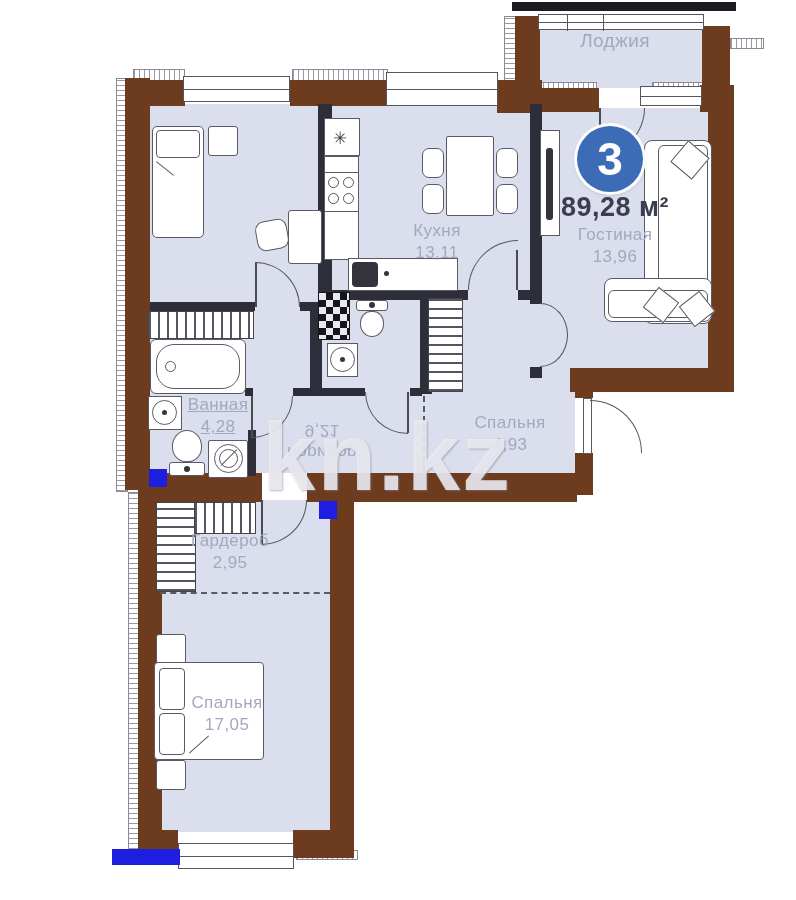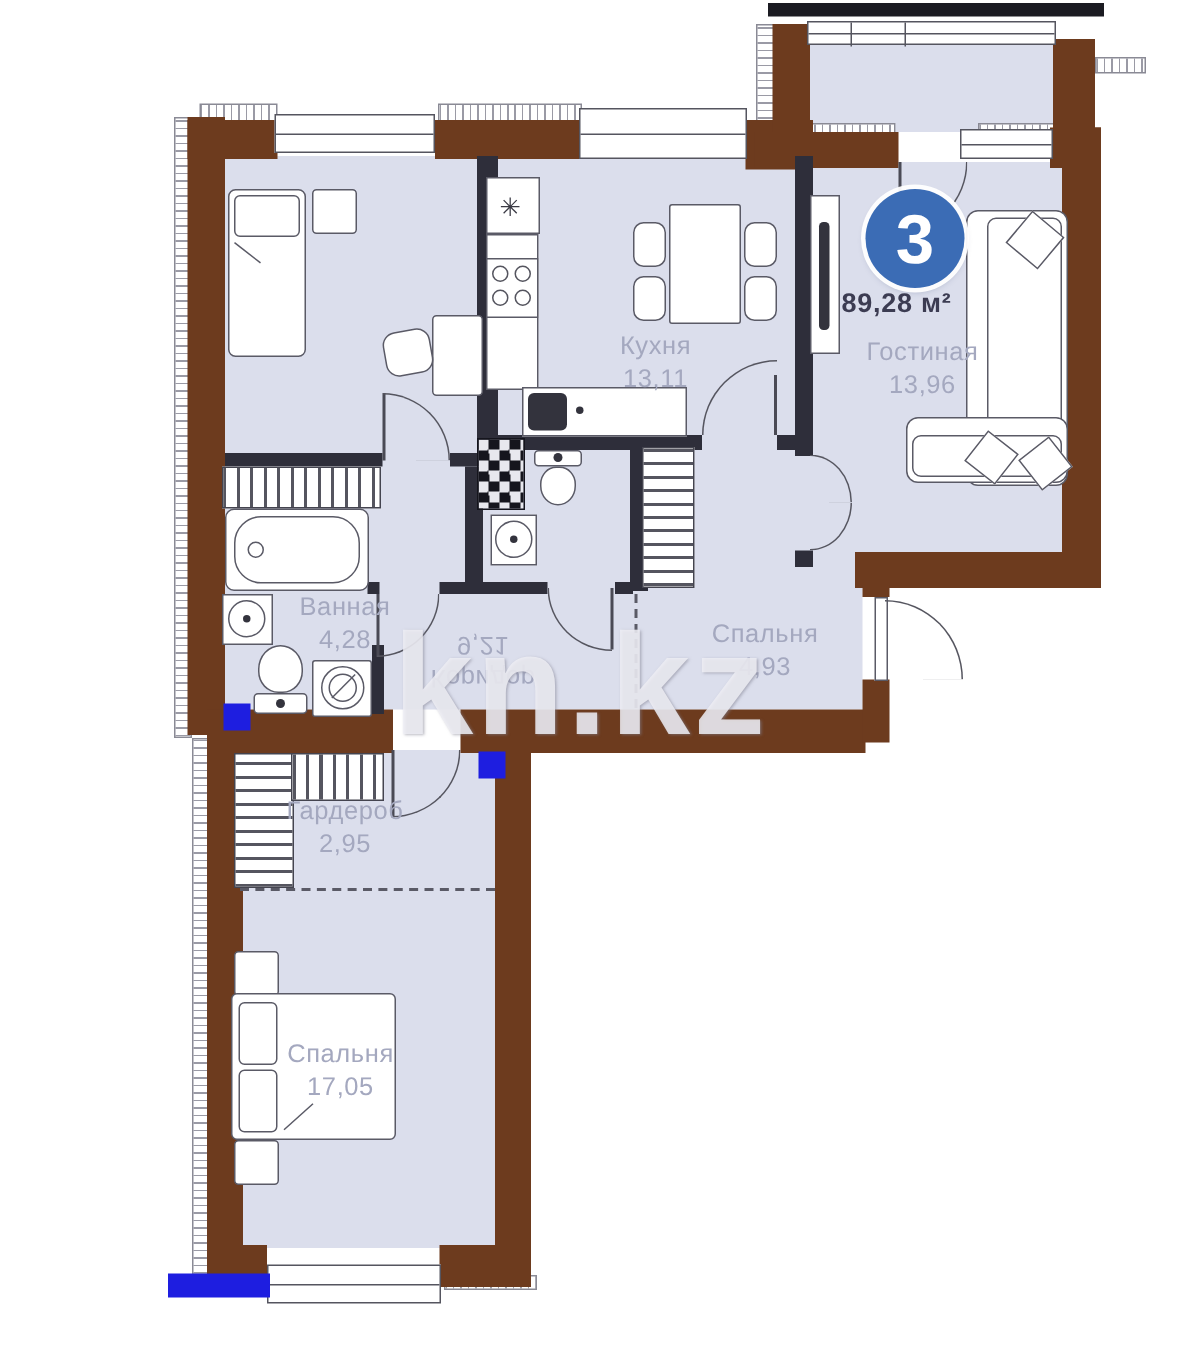--- a/index.html
+++ b/index.html
@@ -44,21 +44,21 @@
   .vent{position:absolute;z-index:4;background:repeating-conic-gradient(#15151d 0 25%,#e8e8ee 0 50%);
        background-size:14px 14px;border:1px solid #15151d;}
   .dash-v{position:absolute;border-left:2px dashed #5a5a66;z-index:4;}
   .dash-h{position:absolute;border-top:2px dashed #5a5a66;z-index:4;}
   .blue{position:absolute;background:#1e1ee0;z-index:6;}
   .circle3{position:absolute;left:577px;top:126px;width:66px;height:66px;border-radius:50%;
        background:#3b6cb5;color:#fff;font-weight:bold;font-size:46px;display:flex;
        align-items:center;justify-content:center;z-index:5;
        box-shadow:0 0 0 3px rgba(255,255,255,.95),0 2px 5px rgba(40,60,100,.35);}
   .total{position:absolute;left:561px;top:192px;z-index:5;color:#3c3c52;font-weight:bold;
-       font-size:18px;letter-spacing:.5px;}
+       font-size:27px;letter-spacing:.5px;}
   .wm{position:absolute;left:262px;top:402px;width:320px;z-index:7;font-weight:bold;
       font-size:96px;letter-spacing:2px;color:rgba(238,239,244,0.85);
       text-shadow:1px 1px 2px rgba(130,130,145,.55);user-select:none;}
   .flip{transform:scaleY(-1);}
   .drum{position:absolute;border:1.5px solid #5a5a66;border-radius:50%;background:#fff;z-index:4;box-sizing:border-box;}
   .dot{position:absolute;background:#33333d;border-radius:50%;z-index:5;}
   .burner{position:absolute;width:11px;height:11px;border:1.4px solid #55555f;border-radius:50%;background:#fff;z-index:5;box-sizing:border-box;}
   .pillow{position:absolute;background:#fff;border:1.5px solid #5a5a66;z-index:5;box-sizing:border-box;}
   .star{position:absolute;z-index:5;color:#3a3a44;font-size:17px;}
   .dk{position:absolute;background:#33333d;z-index:5;border-radius:4px;}
@@ -227,30 +227,31 @@
   <div class="shelf-v" style="left:194px;top:502px;width:60px;height:30px;"></div>
 
   <div class="f" style="left:156px;top:634px;width:30px;height:30px;"></div>
   <div class="f" style="left:154px;top:662px;width:110px;height:98px;border-radius:4px;"></div>
   <div class="pillow" style="left:159px;top:668px;width:26px;height:42px;border-radius:4px;"></div>
   <div class="pillow" style="left:159px;top:713px;width:26px;height:42px;border-radius:4px;"></div>
   <div class="abs" style="left:186px;top:744px;width:26px;height:0;border-top:1.5px solid #5a5a66;transform:rotate(-42deg);z-index:5;"></div>
   <div class="f" style="left:156px;top:760px;width:30px;height:30px;"></div>
 
   <div class="lbl" style="left:537px;top:28px;width:156px;font-size:19px;">
+    <span class="nm">Лоджия</span>
   </div>
   <div class="lbl" style="left:392px;top:220px;width:90px;">
     <span class="nm">Кухня</span>
     <span class="ar">13,11</span>
   </div>
   <div class="lbl" style="left:565px;top:224px;width:100px;">
     <span class="nm">Гостиная</span>
     <span class="ar">13,96</span>
   </div>
-  <div class="lbl" style="left:180px;top:394px;width:100px;">
+  <div class="lbl" style="left:168px;top:394px;width:100px;text-decoration:underline;">
     <span class="nm">Ванная</span>
     <span class="ar">4,28</span>
   </div>
   <div class="lbl flip" style="left:276px;top:418px;width:92px;">
     <span class="nm">Коридор</span>
     <span class="ar">9,21</span>
   </div>
   <div class="lbl" style="left:455px;top:412px;width:110px;">
     <span class="nm">Спальня</span>
     <span class="ar">4,93</span>

